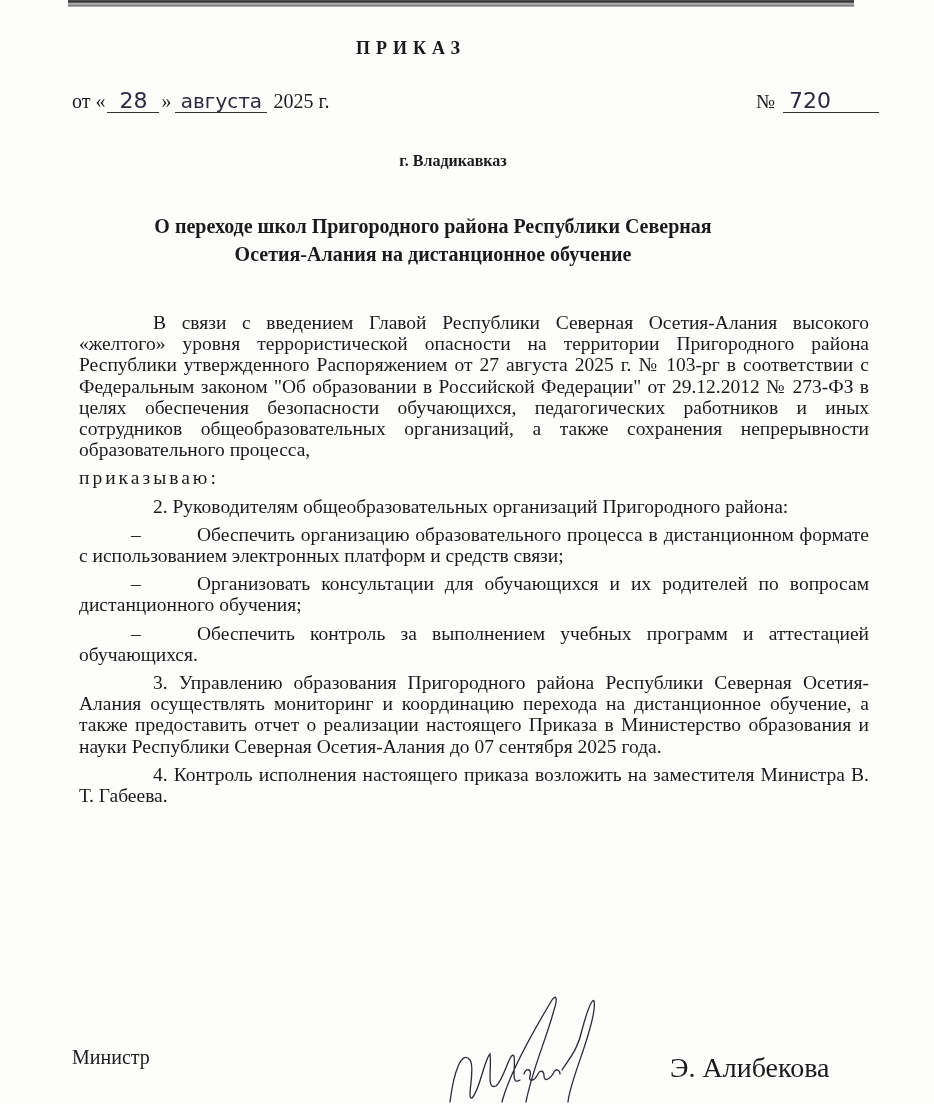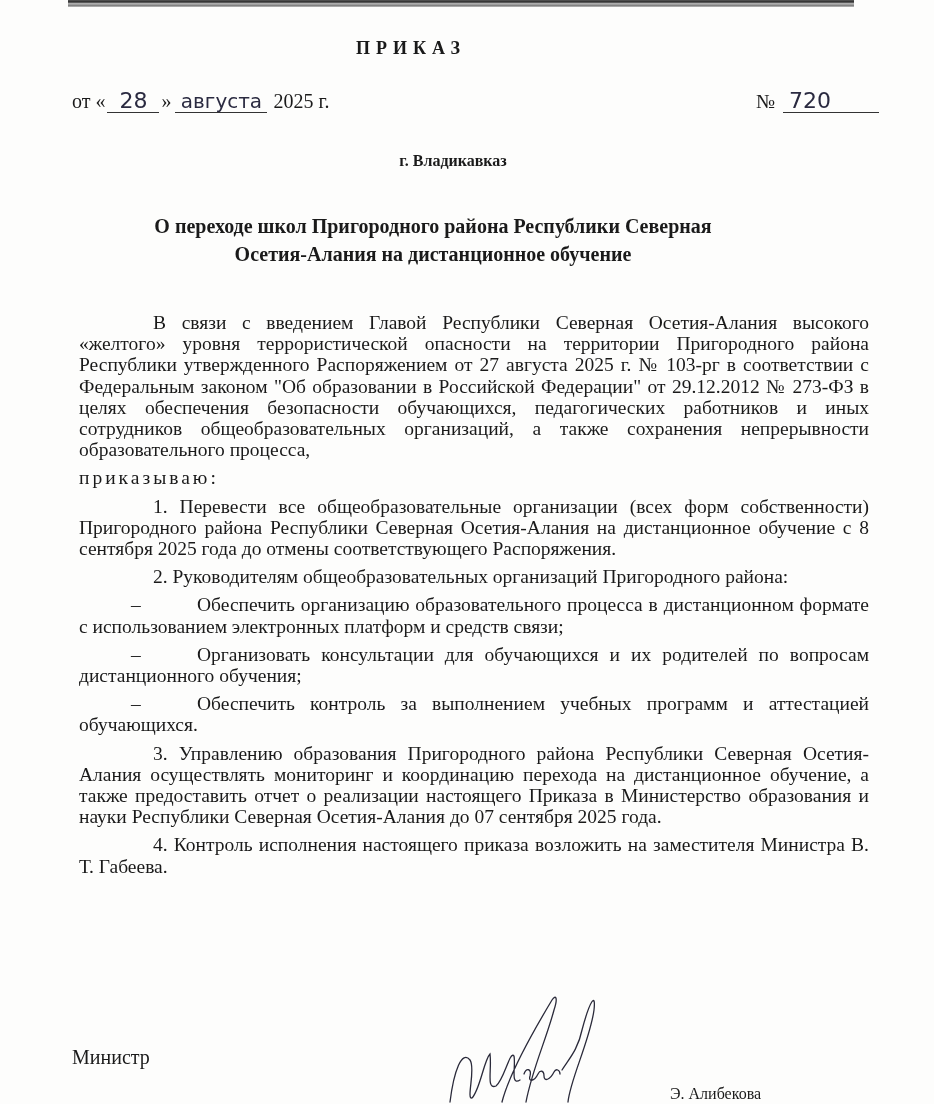--- a/index.html
+++ b/index.html
@@ -45,21 +45,21 @@
     position: absolute; top: 305px; left: 72px; width: 804px;
     font-size: 19.5px; line-height: 21.2px; text-align: justify;
   }
   .body p { margin: 7px; font-family: Liberation Serif, serif; }
   .indent { text-indent: 74px; }
   .gap { margin-top: 4px !important; }
   .spaced { letter-spacing: 3px; }
   .dash-item { text-indent: 52px; margin-top: 4px !important; }
   .dash { display: inline-block; width: 66px; text-indent: 0; }
   .sign-role { position: absolute; top: 1046px; left: 72px; font-size: 20px; }
-  .sign-name { position: absolute; top: 1052px; left: 670px; font-size: 16px; margin-top: 33px; }
+  .sign-name { position: absolute; top: 1052px; left: 670px; font-size: 28px; }
   .signature { position: absolute; left: 440px; top: 990px; width: 170px; height: 114px; }
 </style>
 </head>
 <body>
 
 <div class="top-rule"></div>
 
 <div class="title">ПРИКАЗ</div>
 
 <div class="date-line">
@@ -78,21 +78,20 @@
 <div class="city">г. Владикавказ</div>
 
 <div class="subject">
   <div>О переходе школ Пригородного района Республики Северная</div>
   <div>Осетия-Алания на дистанционное обучение</div>
 </div>
 
 <div class="body">
   <p class="indent">В связи с введением Главой Республики Северная Осетия-Алания высокого «желтого» уровня террористической опасности на территории Пригородного района Республики утвержденного Распоряжением от 27 августа 2025 г. № 103-рг в соответствии с Федеральным законом "Об образовании в Российской Федерации" от 29.12.2012 № 273-ФЗ в целях обеспечения безопасности обучающихся, педагогических работников и иных сотрудников общеобразовательных организаций, а также сохранения непрерывности образовательного процесса,</p>
   <p class="spaced">приказываю:</p>
-  <p class="indent">1. Перевести все общеобразовательные организации (всех форм собственности) Пригородного района Республики Северная Осетия-Алания на дистанционное обучение с 8 сентября 2025 года до отмены соответствующего Распоряжения.</p>
   <p class="indent gap">2. Руководителям общеобразовательных организаций Пригородного района:</p>
   <p class="dash-item"><span class="dash">–</span><span>Обеспечить организацию образовательного процесса в дистанционном формате с использованием электронных платформ и средств связи;</span></p>
   <p class="dash-item"><span class="dash">–</span><span>Организовать консультации для обучающихся и их родителей по вопросам дистанционного обучения;</span></p>
   <p class="dash-item"><span class="dash">–</span><span>Обеспечить контроль за выполнением учебных программ и аттестацией обучающихся.</span></p>
   <p class="indent gap">3. Управлению образования Пригородного района Республики Северная Осетия-Алания осуществлять мониторинг и координацию перехода на дистанционное обучение, а также предоставить отчет о реализации настоящего Приказа в Министерство образования и науки Республики Северная Осетия-Алания до 07 сентября 2025 года.</p>
   <p class="indent gap">4. Контроль исполнения настоящего приказа возложить на заместителя Министра В. Т. Габеева.</p>
 </div>
 
 <div class="sign-role">Министр</div>
 

